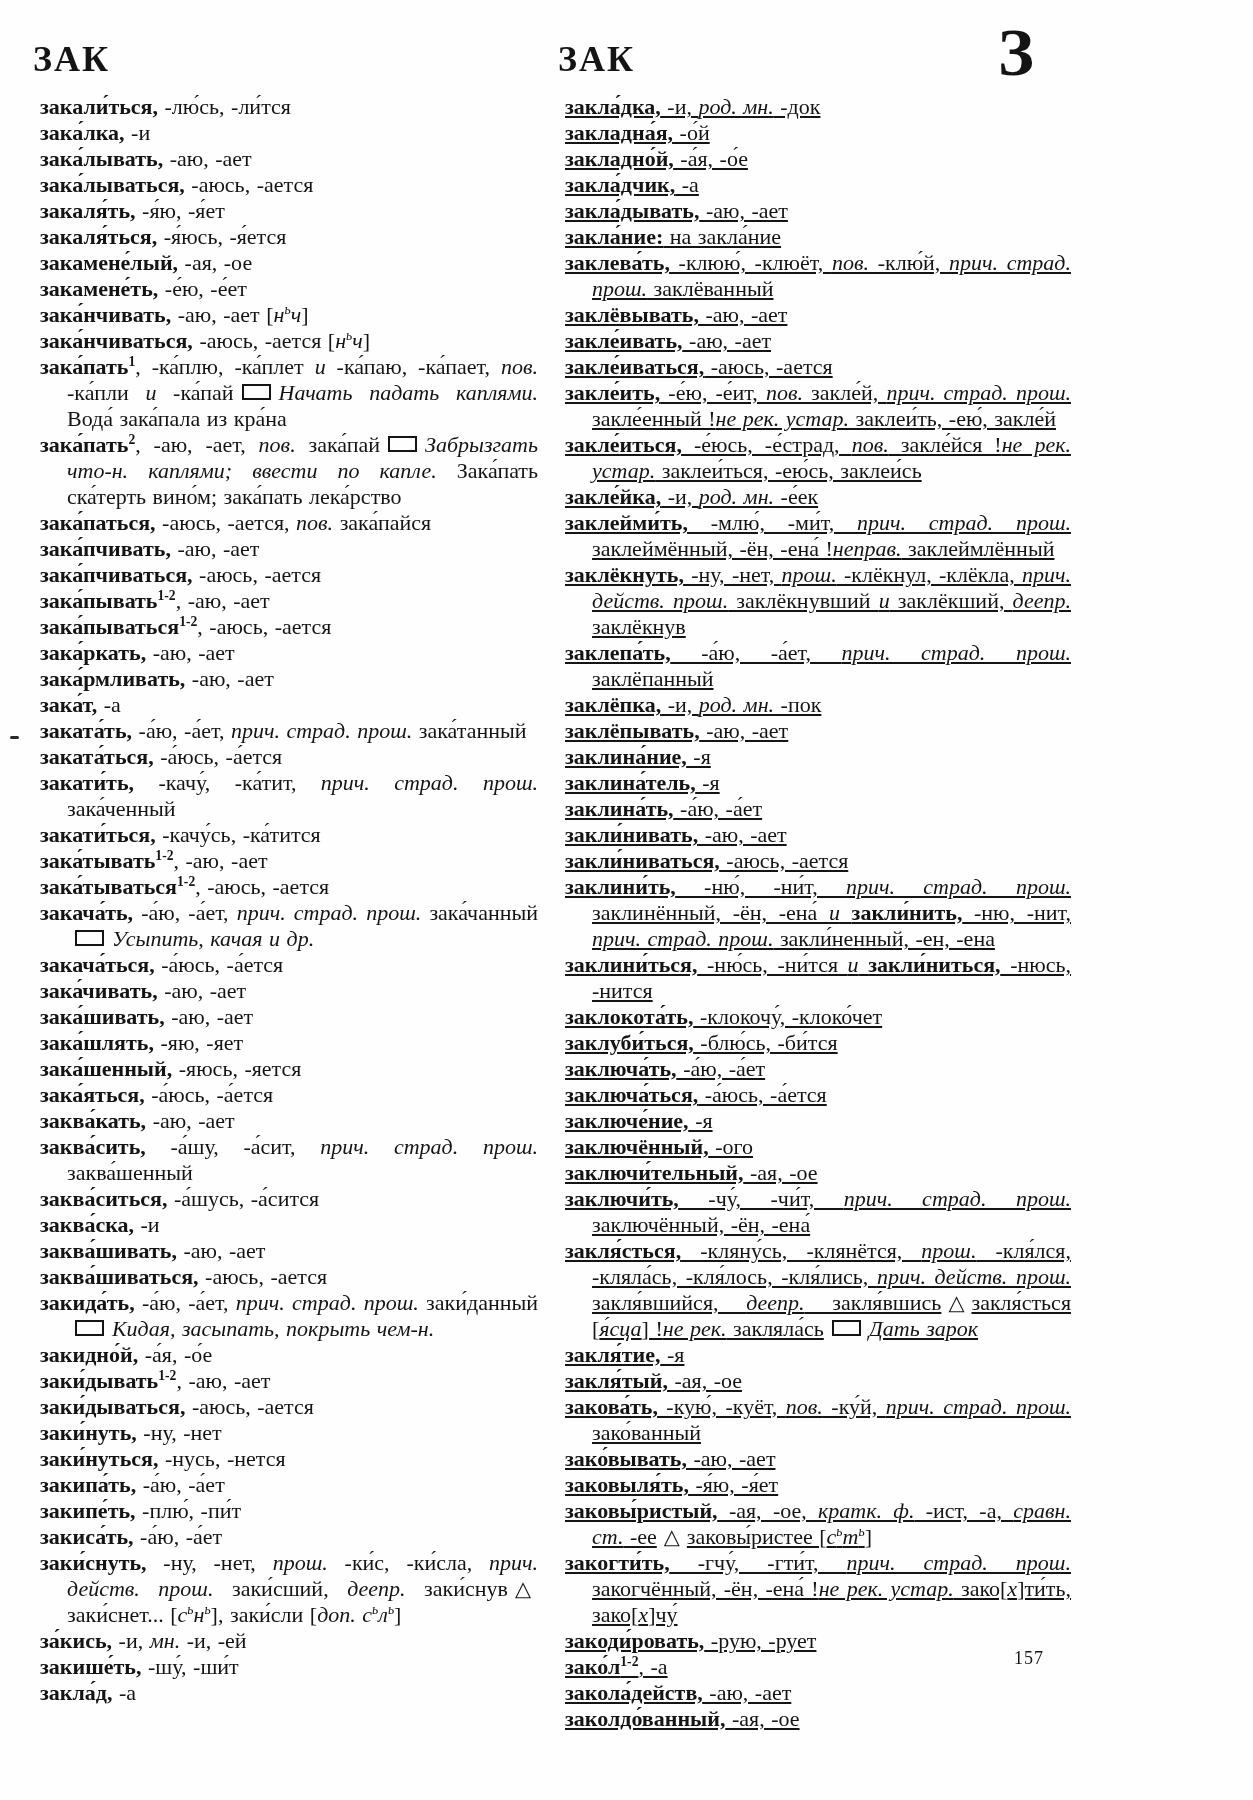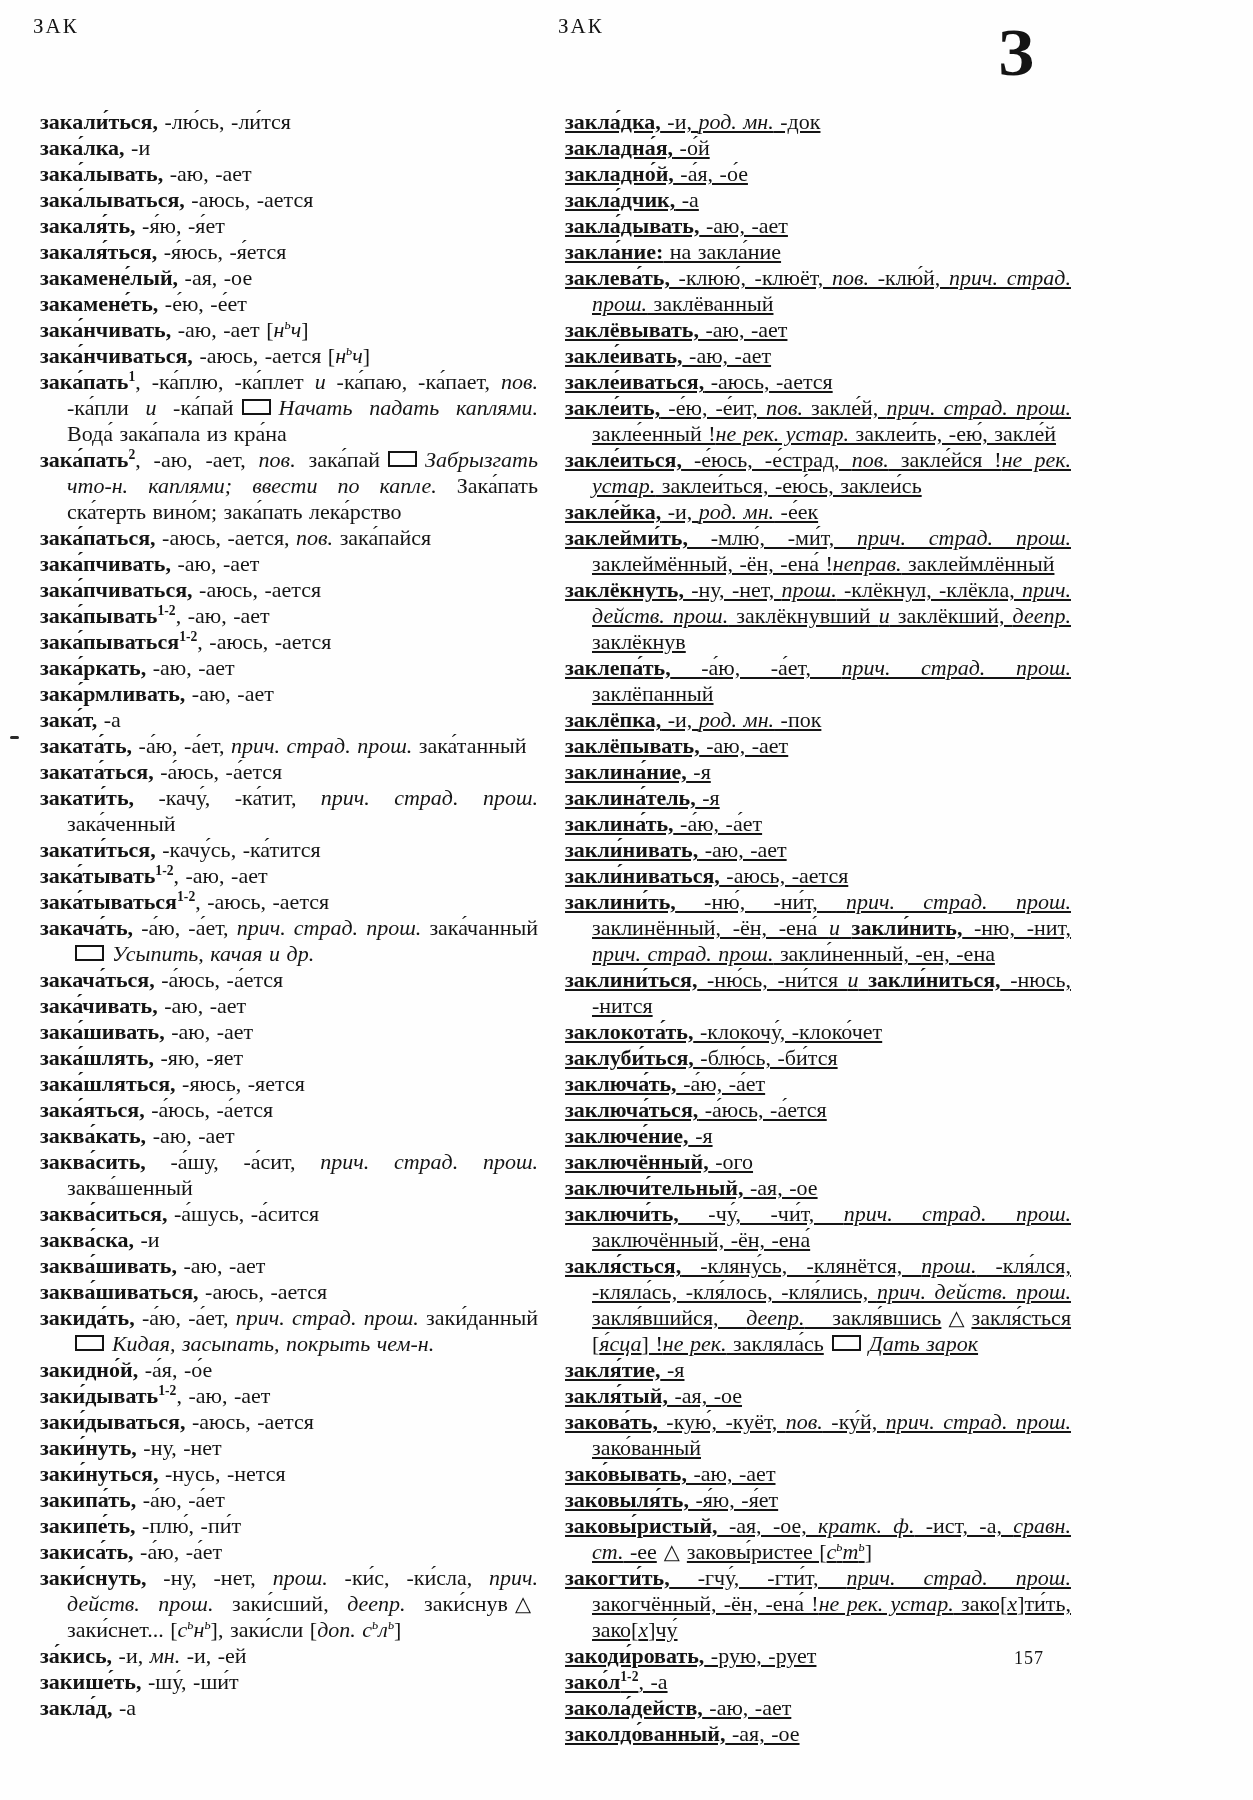--- a/index.html
+++ b/index.html
@@ -6,33 +6,33 @@
   body{
     width:1253px;height:1800px;
     background:#ffffff;
     font-family:"Liberation Serif","DejaVu Serif",serif;
     color:#141414;
     -webkit-font-smoothing:antialiased;
   }
   .page{position:relative;width:1253px;height:1800px;background:#fefefe;overflow:hidden;}
 
   .running-head{
-    position:absolute;top:16px;
-    font-size:21px;font-weight:normal;letter-spacing:2px;line-height:1;
+    position:absolute;top:41px;
+    font-size:36px;font-weight:bold;letter-spacing:2px;line-height:1;
   }
   .running-head.left{left:33px;}
   .running-head.center{left:558px;}
   .section-letter{
     position:absolute;top:18px;left:998px;
     font-size:68px;font-weight:bold;line-height:1;
   }
 
   .columns{
     position:absolute;left:40px;top:94px;
-    display:flex;gap:27px;margin-top:15px;
+    display:flex;gap:27px;
   }
   .col{width:498px;}
   .col.right{width:506px;text-decoration:underline;}
 
   p.entry{
     margin:0;
     font-size:22px;line-height:26px;
     text-align:justify;
     padding-left:27px;text-indent:-27px;
     word-spacing:1px;
@@ -101,21 +101,21 @@
         <p class="entry"><span class="b">заката́ться,</span><span> -а́юсь, -а́ется</span></p>
         <p class="entry"><span class="b">закати́ть,</span><span> -качу́, -ка́тит, </span><span class="i">прич. страд. прош.</span><span> зака́ченный</span></p>
         <p class="entry"><span class="b">закати́ться,</span><span> -качу́сь, -ка́тится</span></p>
         <p class="entry"><span class="b">зака́тывать</span><sup class="b">1-2</sup><span>, -аю, -ает</span></p>
         <p class="entry"><span class="b">зака́тываться</span><sup class="b">1-2</sup><span>, -аюсь, -ается</span></p>
         <p class="entry"><span class="b">закача́ть,</span><span> -а́ю, -а́ет, </span><span class="i">прич. страд. прош.</span><span> зака́чанный</span><span class="sym rect"></span><span class="i">Усыпить, качая и др.</span></p>
         <p class="entry"><span class="b">закача́ться,</span><span> -а́юсь, -а́ется</span></p>
         <p class="entry"><span class="b">зака́чивать,</span><span> -аю, -ает</span></p>
         <p class="entry"><span class="b">зака́шивать,</span><span> -аю, -ает</span></p>
         <p class="entry"><span class="b">зака́шлять,</span><span> -яю, -яет</span></p>
-        <p class="entry"><span class="b">зака́шляться,</span><span> -яюсь, -яется</span></p>
+        <p class="entry"><span class="b">зака́шенный,</span><span> -яюсь, -яется</span></p>
         <p class="entry"><span class="b">зака́яться,</span><span> -а́юсь, -а́ется</span></p>
         <p class="entry"><span class="b">заква́кать,</span><span> -аю, -ает</span></p>
         <p class="entry"><span class="b">заква́сить,</span><span> -а́шу, -а́сит, </span><span class="i">прич. страд. прош.</span><span> заква́шенный</span></p>
         <p class="entry"><span class="b">заква́ситься,</span><span> -а́шусь, -а́сится</span></p>
         <p class="entry"><span class="b">заква́ска,</span><span> -и</span></p>
         <p class="entry"><span class="b">заква́шивать,</span><span> -аю, -ает</span></p>
         <p class="entry"><span class="b">заква́шиваться,</span><span> -аюсь, -ается</span></p>
         <p class="entry"><span class="b">закида́ть,</span><span> -а́ю, -а́ет, </span><span class="i">прич. страд. прош.</span><span> заки́данный</span><span class="sym rect"></span><span class="i">Кидая, засыпать, покрыть чем-н.</span></p>
         <p class="entry"><span class="b">закидно́й,</span><span> -а́я, -о́е</span></p>
         <p class="entry"><span class="b">заки́дывать</span><sup class="b">1-2</sup><span>, -аю, -ает</span></p>

